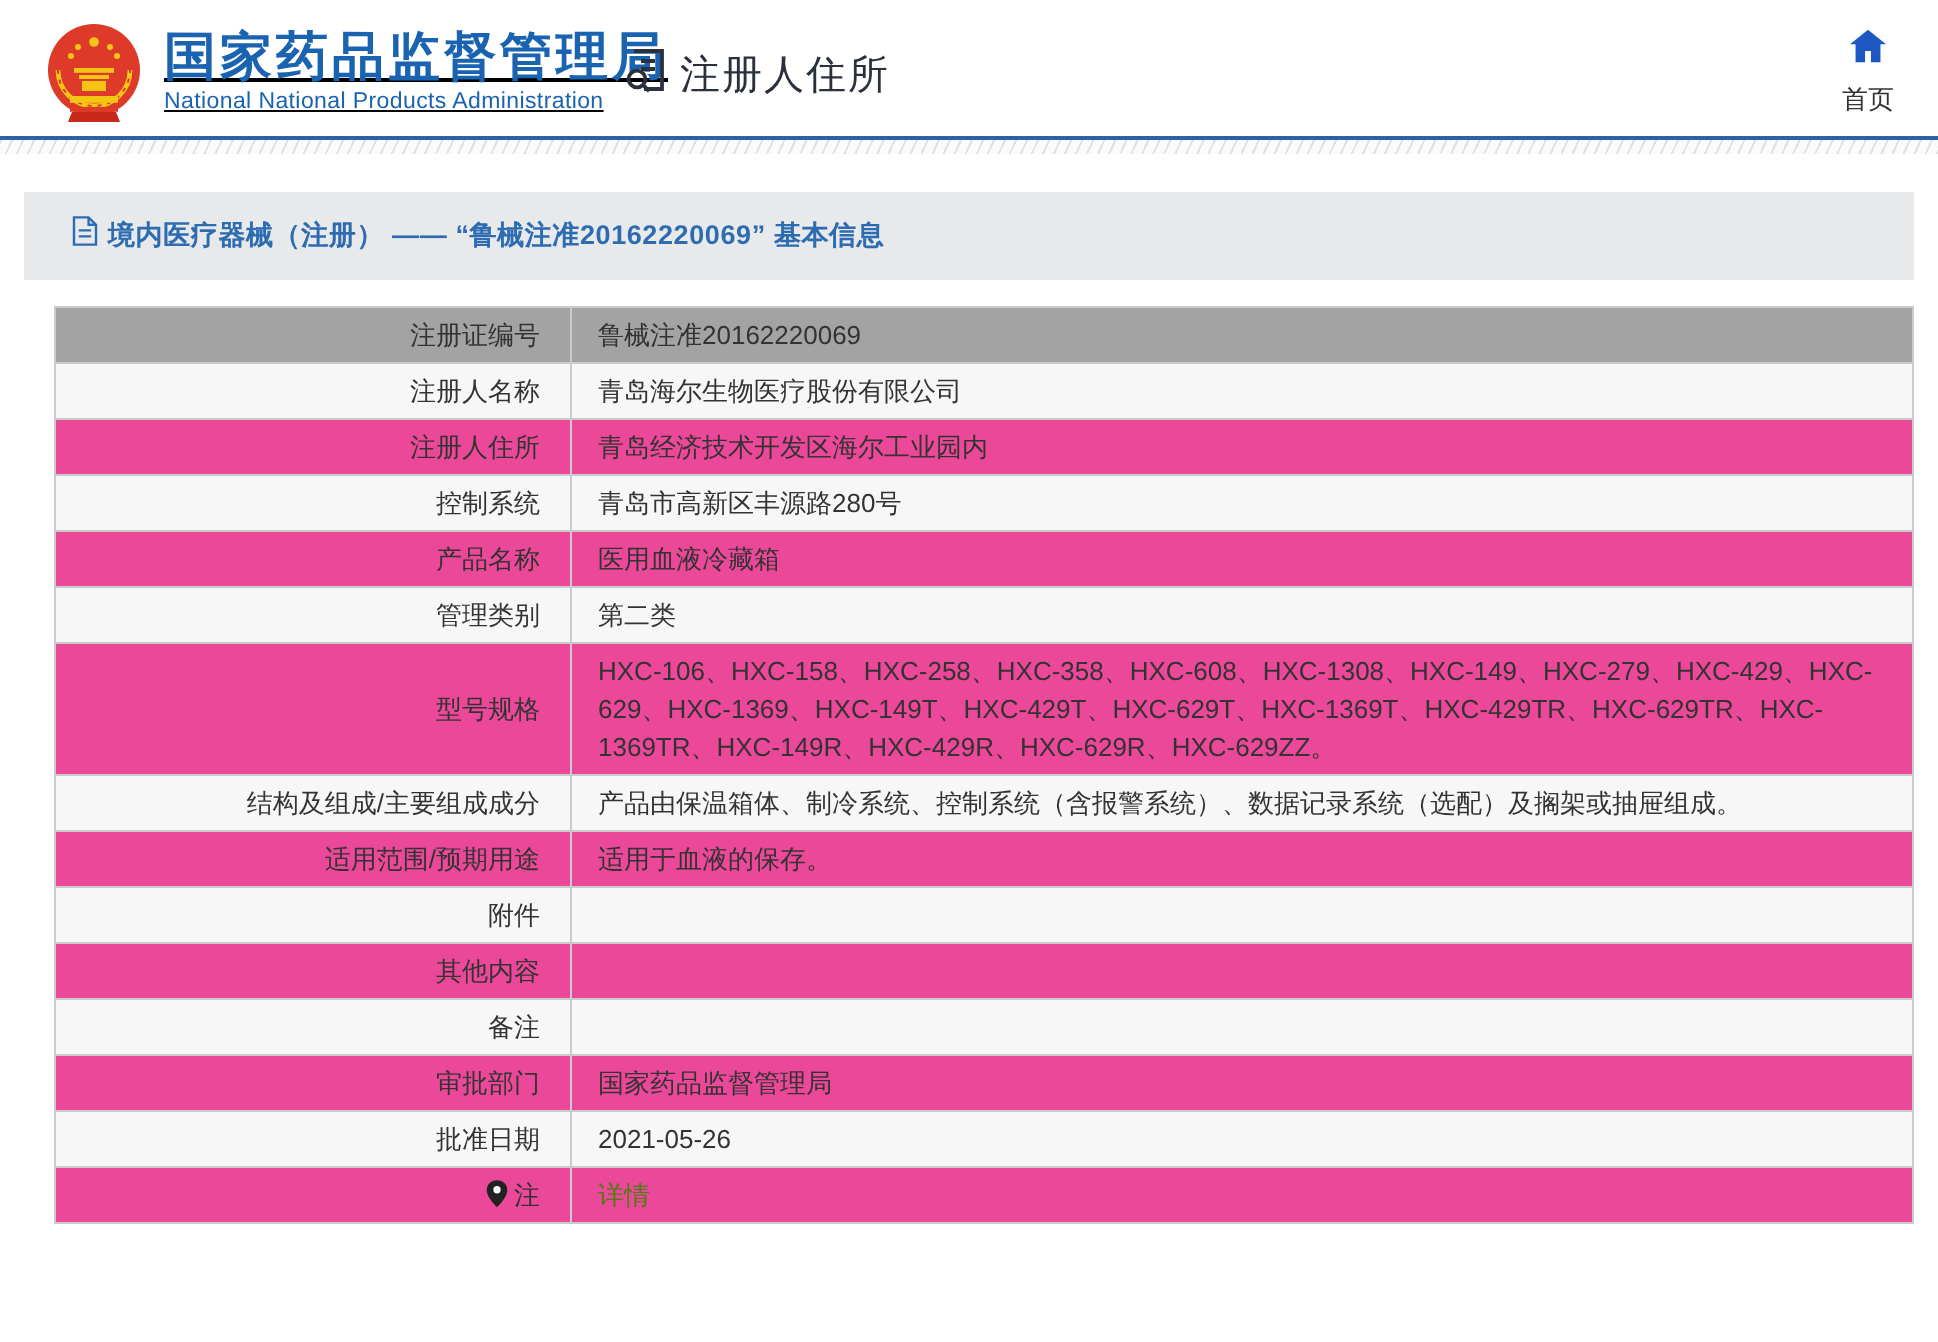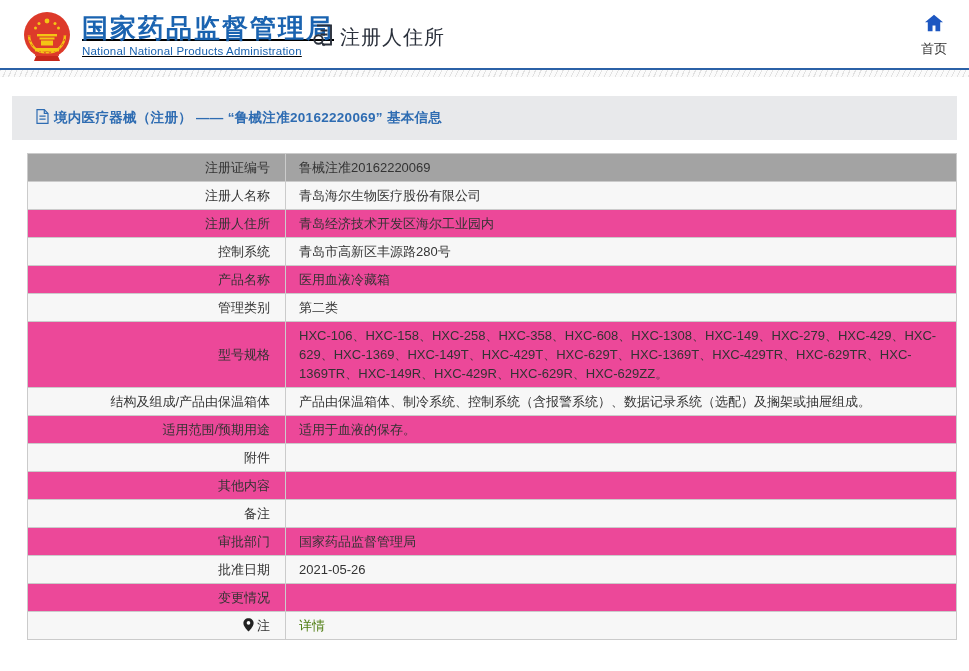--- a/index.html
+++ b/index.html
@@ -127,21 +127,21 @@
     <td class="lbl"><span>管理类别</span></td>
     <td><span>第二类</span></td>
   </tr>
 
   <tr>
     <td class="lbl"><span>型号规格</span></td>
     <td><span>HXC-106、HXC-158、HXC-258、HXC-358、HXC-608、HXC-1308、HXC-149、HXC-279、HXC-429、HXC-629、HXC-1369、HXC-149T、HXC-429T、HXC-629T、HXC-1369T、HXC-429TR、HXC-629TR、HXC-1369TR、HXC-149R、HXC-429R、HXC-629R、HXC-629ZZ。</span></td>
   </tr>
 
   <tr>
-    <td class="lbl"><span>结构及组成/产品由保温箱体</span></td>
+    <td class="lbl"><span>结构及组成/主要组成成分</span></td>
     <td><span>产品由保温箱体、制冷系统、控制系统（含报警系统）、数据记录系统（选配）及搁架或抽屉组成。</span></td>
   </tr>
 
   <tr>
     <td class="lbl"><span>适用范围/预期用途</span></td>
     <td><span>适用于血液的保存。</span></td>
   </tr>
 
 
   <tr>
@@ -163,24 +163,20 @@
     <td class="lbl"><span>审批部门</span></td>
     <td><span>国家药品监督管理局</span></td>
   </tr>
 
   <tr>
     <td class="lbl"><span>批准日期</span></td>
     <td><span>2021-05-26</span></td>
   </tr>
 
 
-  <tr>
-    <td class="lbl"><span>变更情况</span></td>
-    <td><span></span></td>
-  </tr>
 
   <tr>
     <td class="lbl"><svg class="pin-ico" width="11" height="14" viewBox="0 0 12 15" style="display: inline-block;">
             <path d="M6 0 C2.7 0 .4 2.3 .4 5.4 c0 4 5.6 9.3 5.6 9.3 s5.6-5.3 5.6-9.3 C11.6 2.3 9.3 0 6 0 Z" fill="#222"></path>
             <circle cx="6" cy="5.2" r="2" fill="#fff"></circle>
           </svg><span>注</span></td>
     <td><span class="link-value">详情</span></td>
   </tr>
 </tbody>
 </table>

